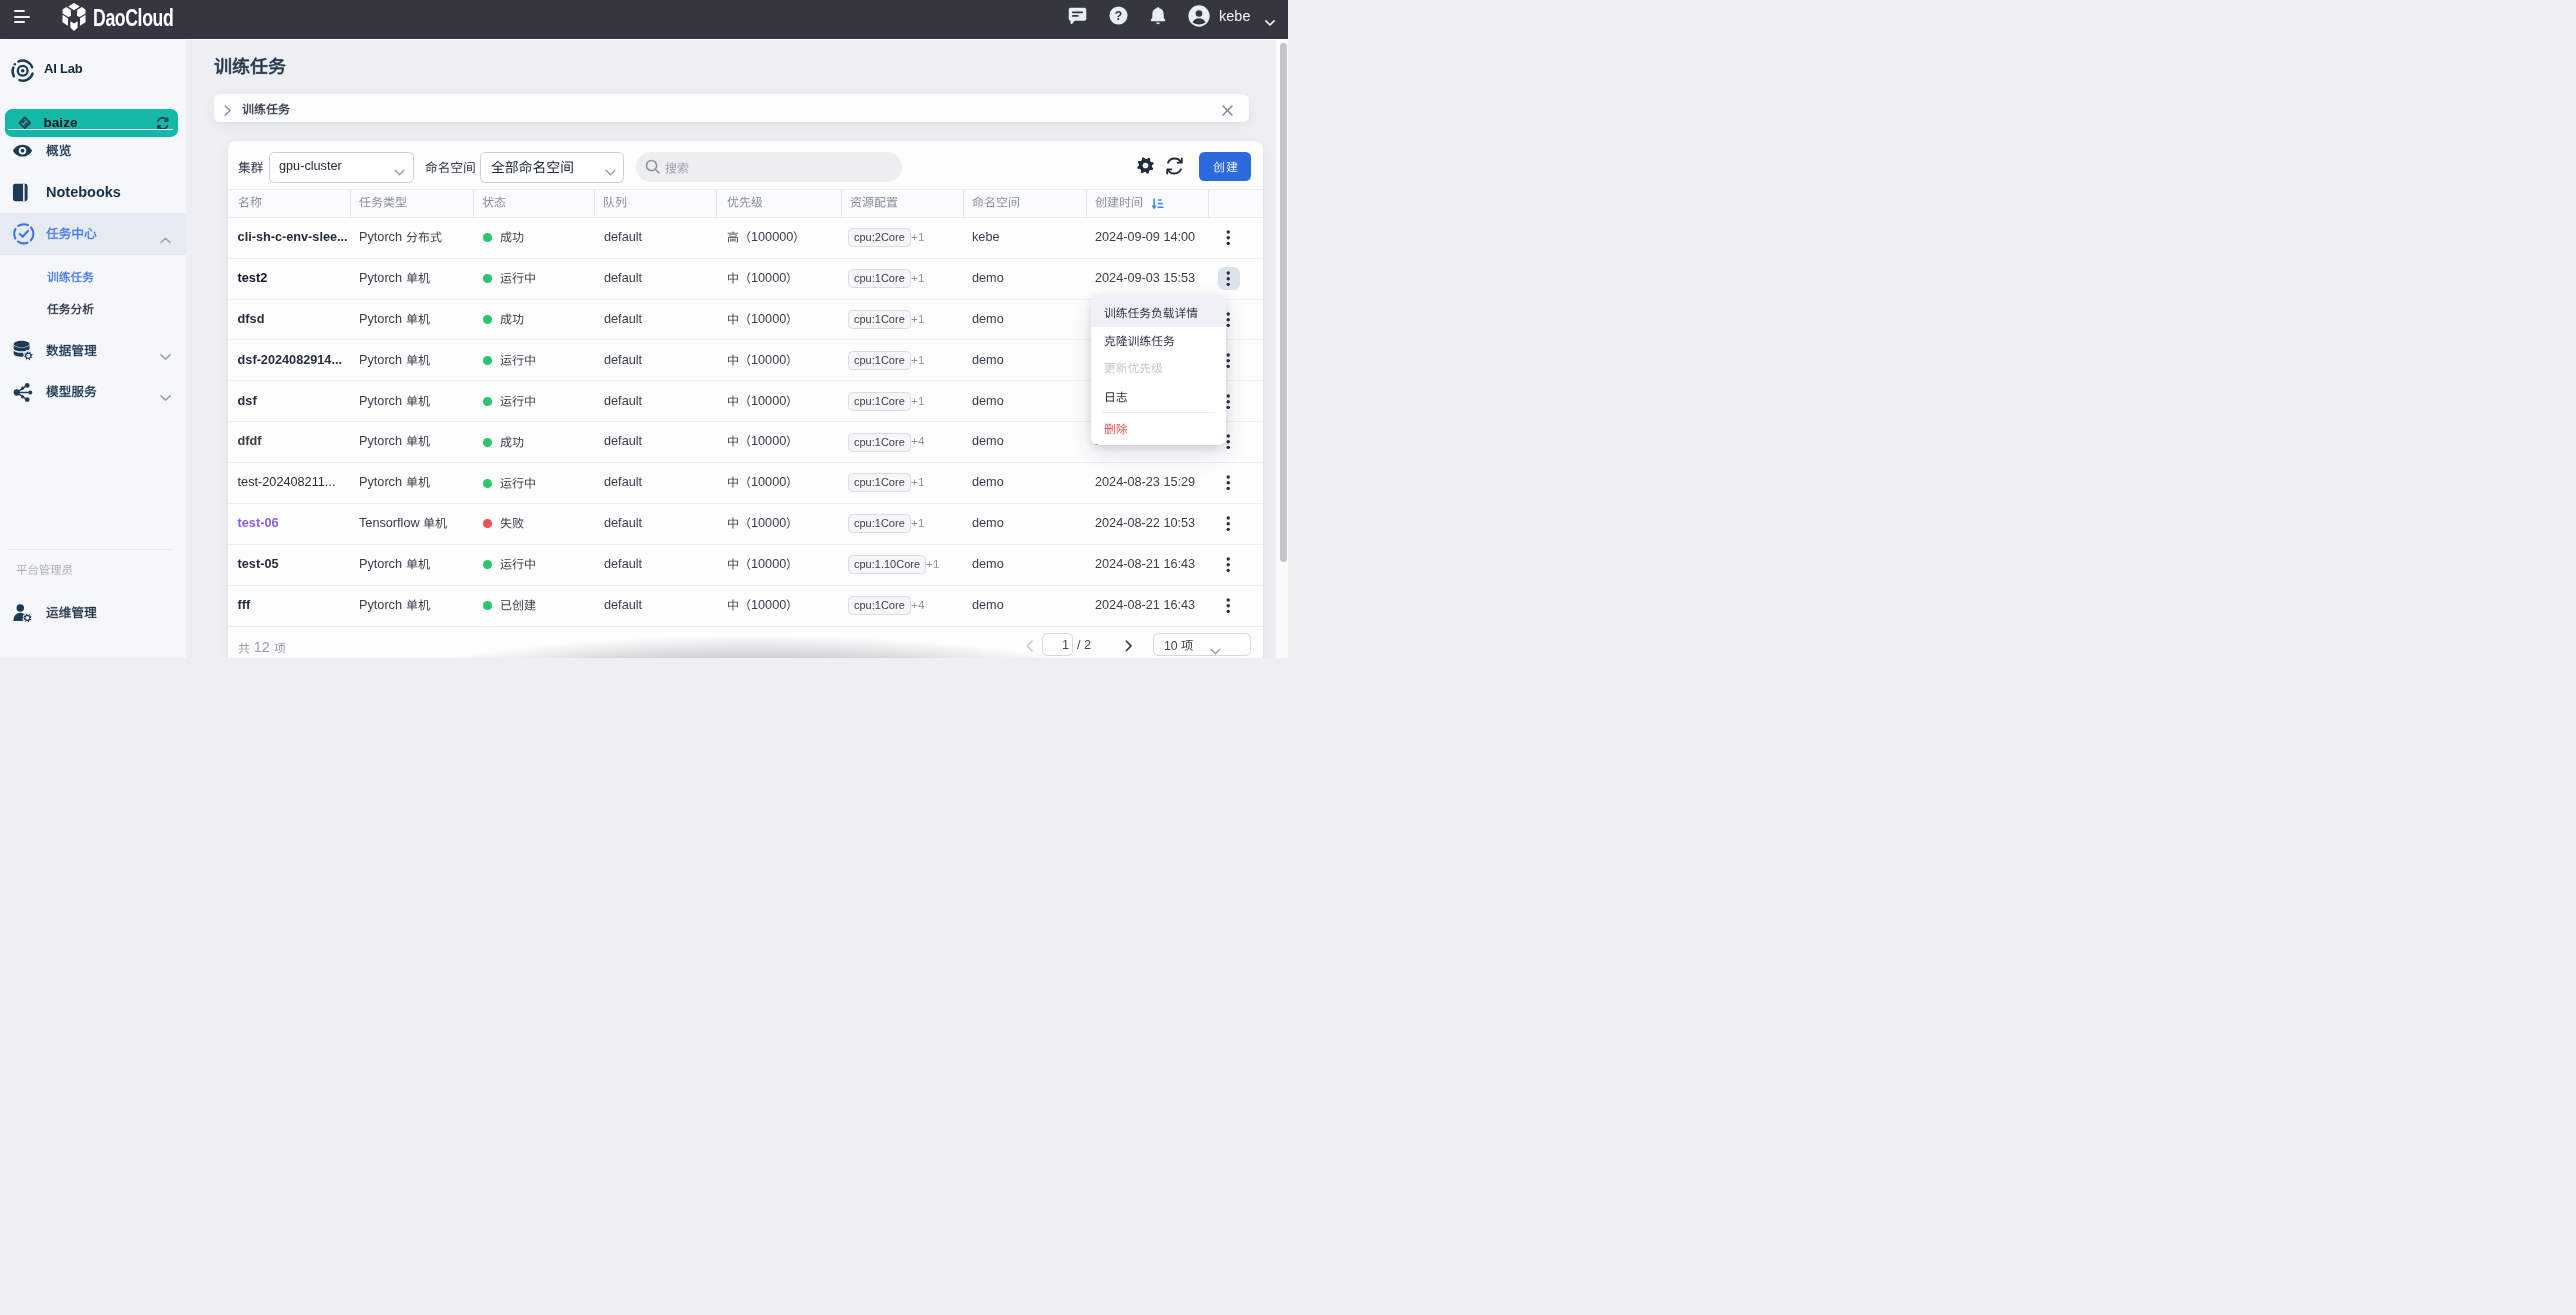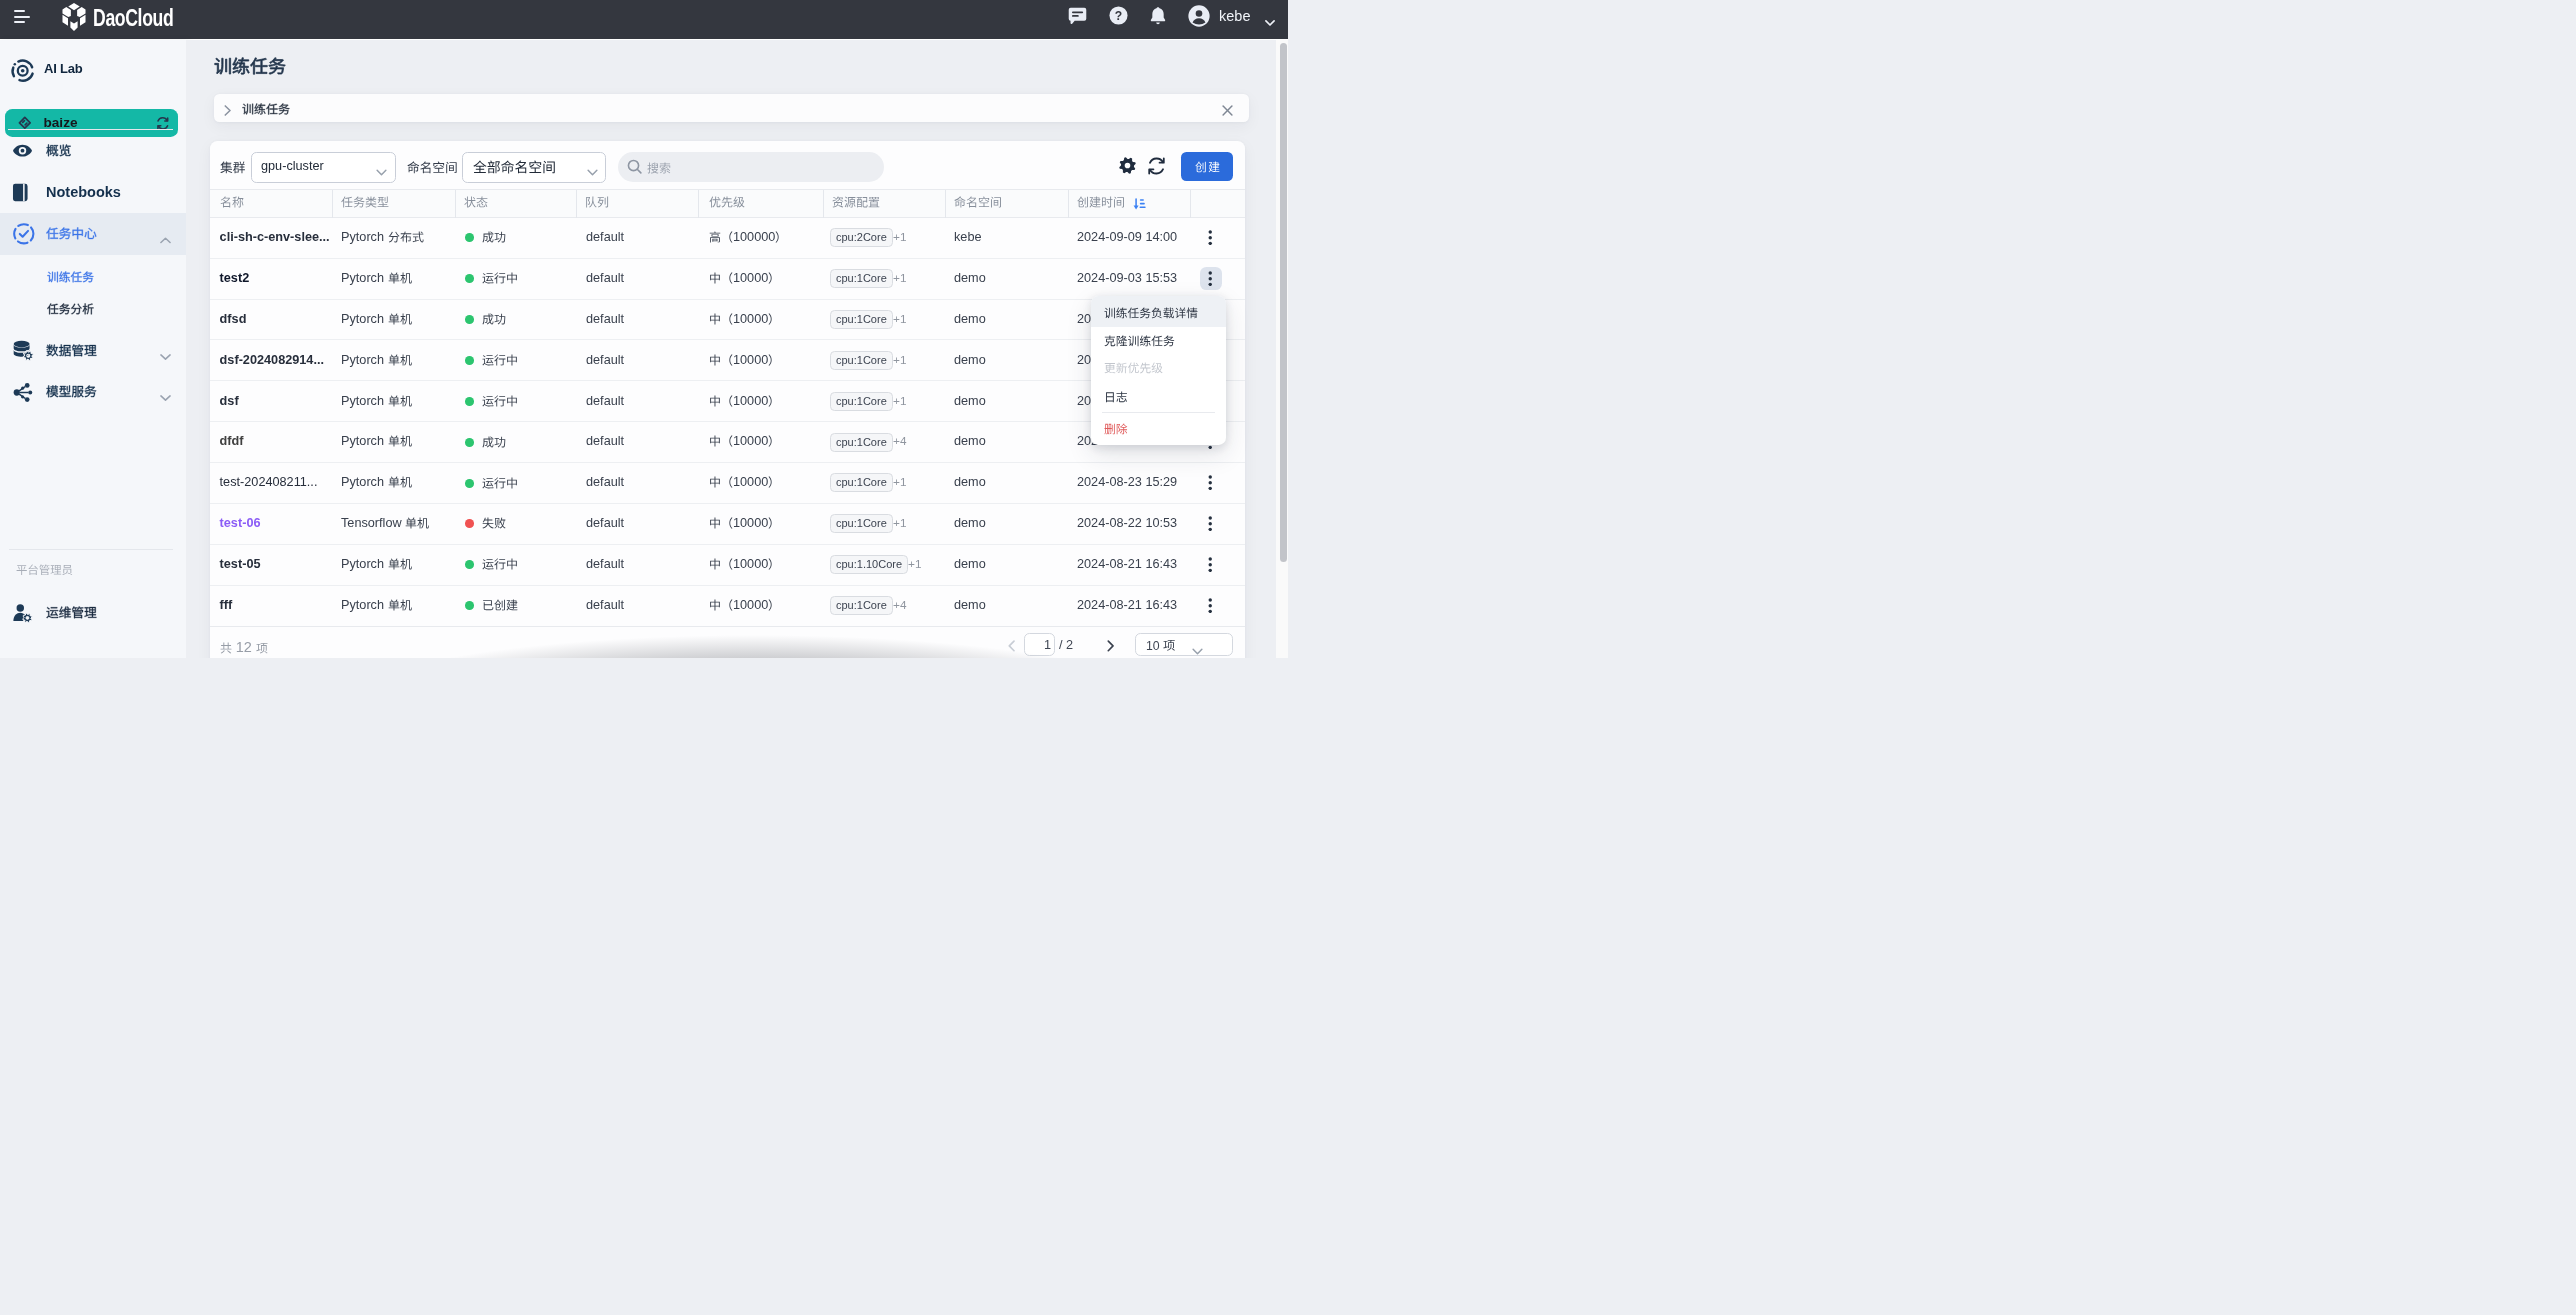--- a/index.html
+++ b/index.html
@@ -288,21 +288,21 @@
         <use href="#g5" x="0"></use>
         <use href="#gZ" x="1000"></use>
         <use href="#gb" x="2000"></use>
         <use href="#gm" x="3000"></use>
       </svg></div>
     <div class="abs" style="left:1008px;top:8.6px"><svg width="11" height="11" viewBox="0 0 12 12" fill="none" stroke="#7f8794" stroke-width="1.6" stroke-linecap="round">
         <path d="M1.2 1.2 L10.8 10.8"></path>
         <path d="M10.8 1.2 L1.2 10.8"></path>
       </svg></div>
   </div>
-<div class="card" style="left:210px;top:141px;width:1035px;height:545px;border-radius:7.3px;background:#fdfdfe;overflow:hidden">
+<div class="card" style="left:228px;top:141px;width:1035px;height:545px;border-radius:7.3px;background:#fdfdfe;overflow:hidden">
     <div class="abs" style="left:9.7px;top:20px;color:#333b49"><svg class="zh" style="width:25.4px;height:12.7px;" viewBox="0 0 2000 1000" preserveAspectRatio="xMinYMid meet">
         <use href="#gbi" x="0"></use>
         <use href="#g2" x="1000"></use>
       </svg></div>
     <div class="selbox" style="left:41px;top:10.7px;width:145px;height:31px"></div>
     <div class="abs" style="left:51px;top:18px;font-size:12.7px;color:#222b38">gpu-cluster</div>
     <div class="abs" style="left:166px;top:22.5px"><svg width="11" height="7.3" viewBox="0 0 12 8" fill="none">
         <path d="M1.2 1.4 L6 6.4 L10.8 1.4" stroke="#97a0ac" stroke-width="1.6" stroke-linecap="round" stroke-linejoin="round"></path>
       </svg></div>
     <div class="abs" style="left:197px;top:20px;color:#333b49"><svg class="zh" style="width:51px;height:12.7px;" viewBox="0 0 4000 1000" preserveAspectRatio="xMinYMid meet">

